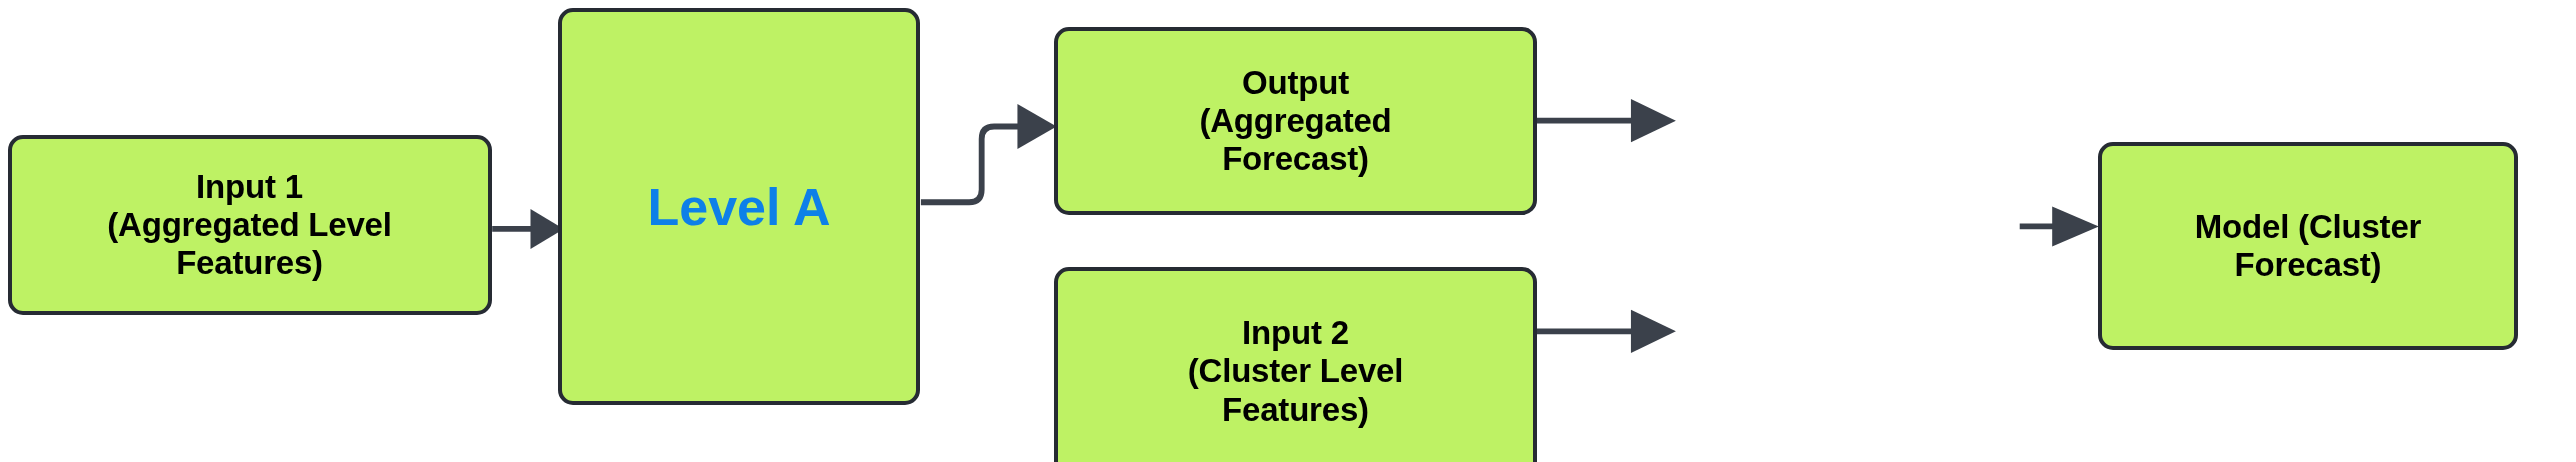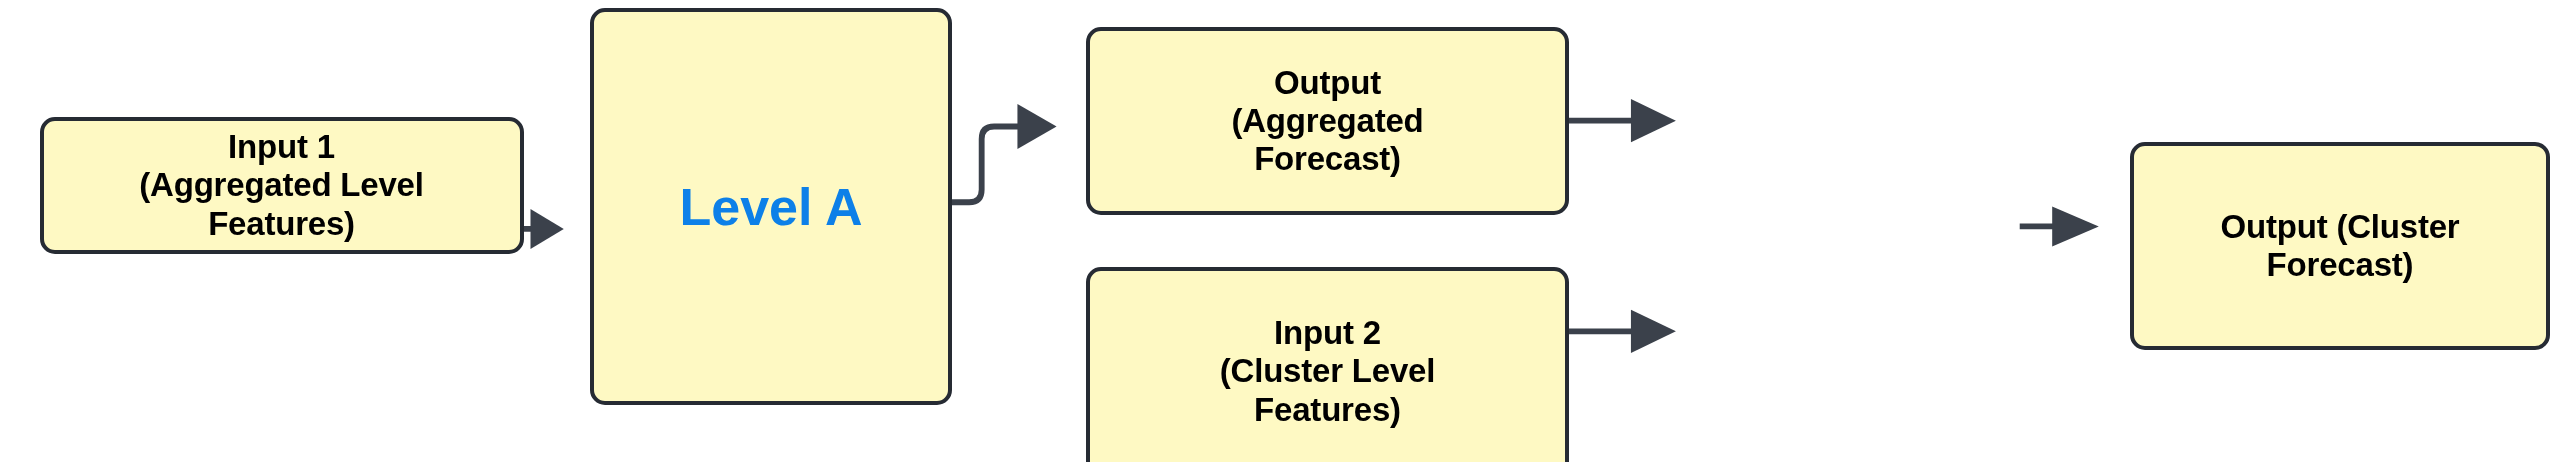--- a/index.html
+++ b/index.html
@@ -11,47 +11,46 @@
     position: relative;
     width: 2576px;
     height: 462px;
     background: #ffffff;
     font-family: "Liberation Sans", sans-serif;
     overflow: hidden;
   }
   .node {
     position: absolute;
     box-sizing: border-box;
-    background: #fef9c3;
+    background: #bef264;
     border: 4.2px solid #262b33;
     border-radius: 15px;
     display: flex;
     align-items: center;
     justify-content: center;
     text-align: center;
-    margin-left: 32px;
   }
   .node-label {
     font-weight: bold;
     color: #000000;
     line-height: 1.16;
     letter-spacing: -0.2px;
     padding: 0 8.3px;
     white-space: pre-line;
   }
   .io-label {
     font-size: 33px;
   }
   .model-label {
     font-size: 52px;
     color: #0d80e8;
     letter-spacing: 0px;
   }
   
-  #node-input-1        { left: 7.5px;    top: 117px; width: 484px; height: 137px; }
+  #node-input-1        { left: 7.5px;    top: 135px; width: 484px; height: 180px; }
   #node-model-a        { left: 558px;  top: 8.3px;  width: 362px; height: 397px; }
   #node-output-agg     { left: 1054px; top: 27px;  width: 483px; height: 188px; }
   #node-input-2        { left: 1054px; top: 267px; width: 483px; height: 209px; }
   #node-model-b        { left: 1675px; top: 8.3px;  width: 346px; height: 397px; }
   #node-output-cluster { left: 2098px; top: 142px; width: 420px; height: 208px; }
 
   svg.edges {
     position: absolute;
     left: 0;
     top: 0;
@@ -123,18 +122,18 @@
   </div>
 
   <div class="node" id="node-input-2">
     <span class="node-label io-label">Input 2
 (Cluster Level
 Features)</span>
   </div>
 
 
   <div class="node" id="node-output-cluster">
-    <span class="node-label io-label">Output (Cluster
+    <span class="node-label io-label">Model (Cluster
 Forecast)</span>
   </div>
 
 </div>
 
 
 </body></html>

